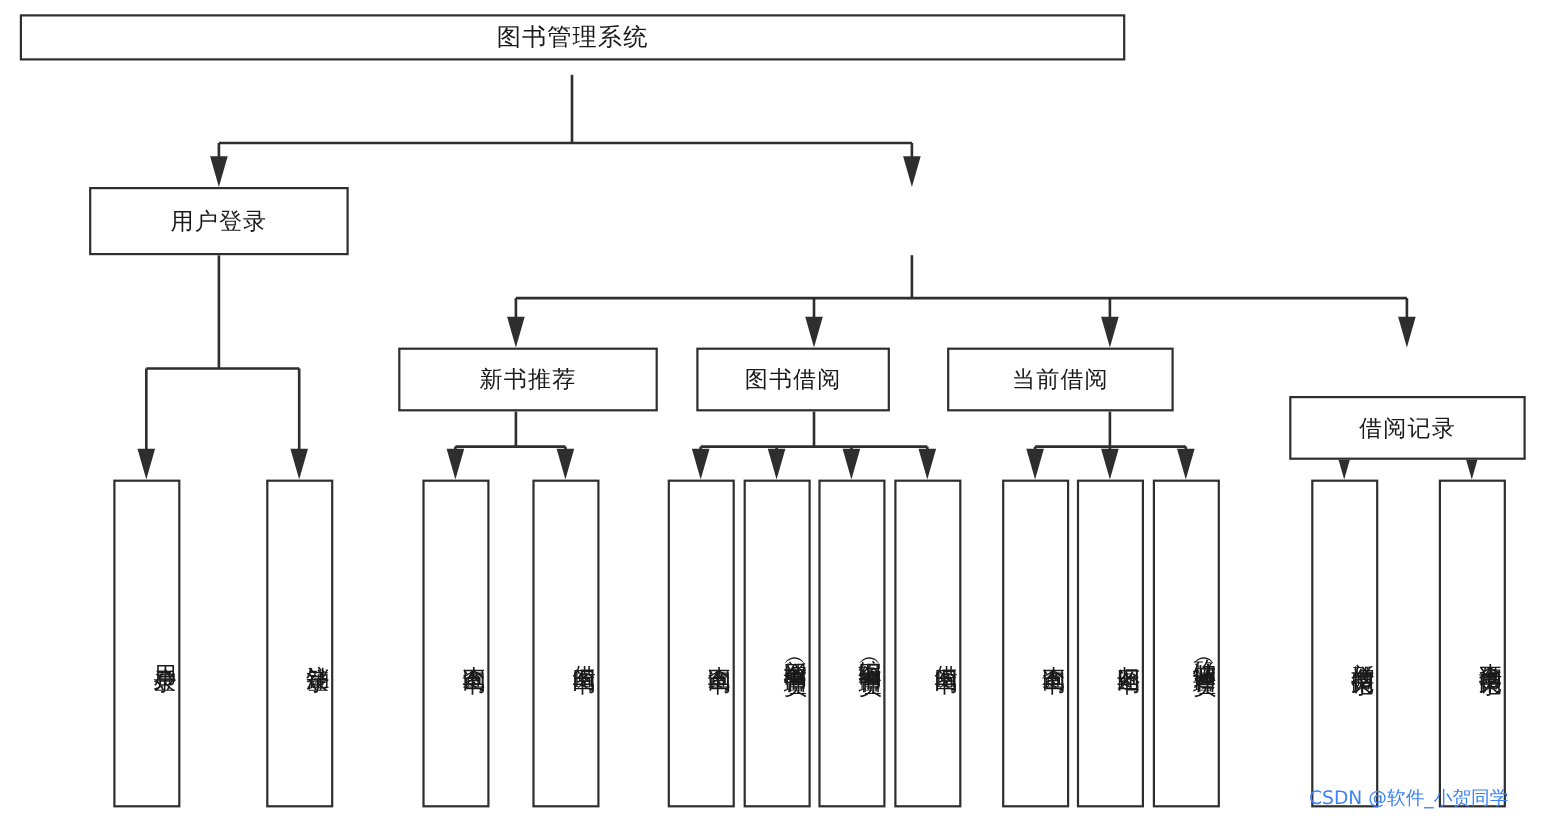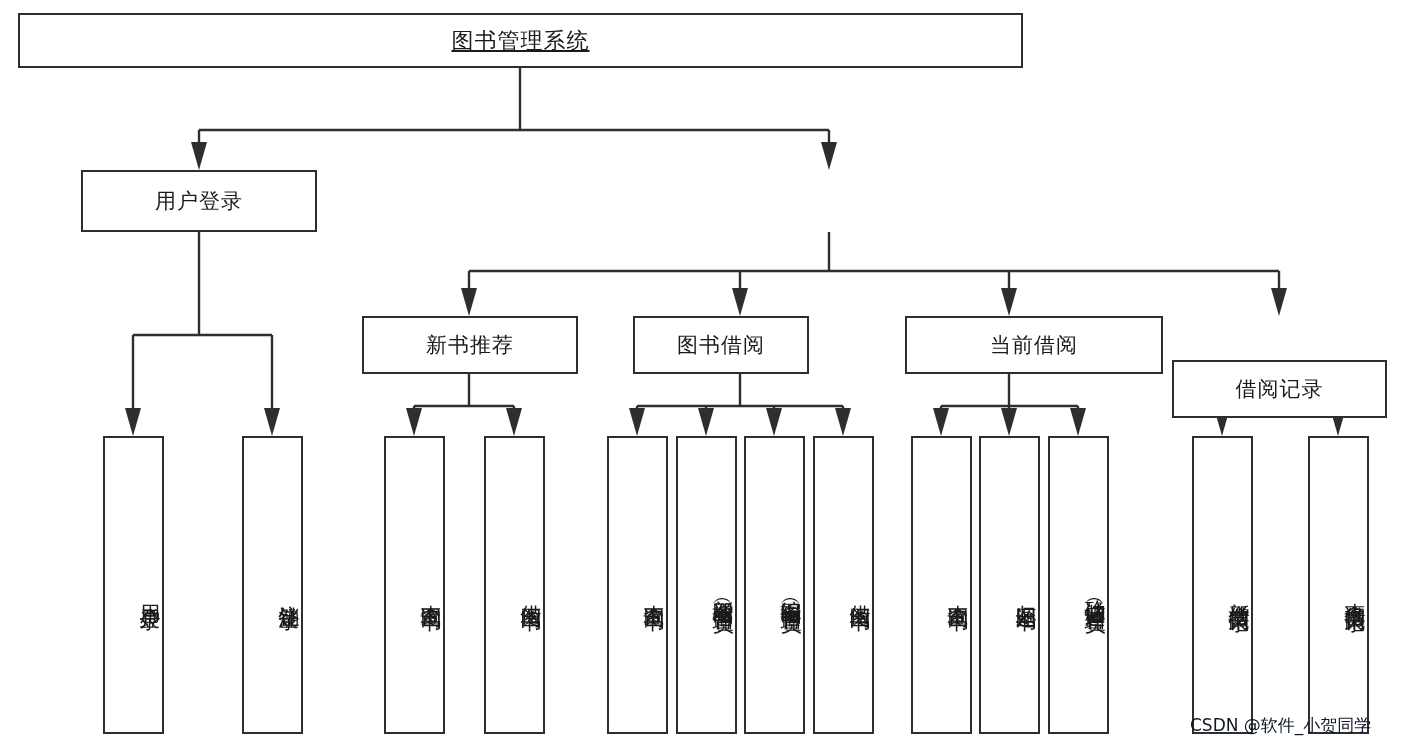--- a/index.html
+++ b/index.html
@@ -45,21 +45,21 @@
     writing-mode: vertical-rl;
     text-orientation: upright;
     display: block;
     white-space: nowrap;
   }
   #root-node {
     font-size: 22px;
   }
   .wm {
     position: absolute;
-    color: #0f172a;
+    color: #3b82f6;
     font-size: 17px;
     white-space: nowrap;
     pointer-events: none;
   }
   svg.links {
     position: absolute;
     left: 0;
     top: 0;
     width: 1405px;
     height: 747px;
@@ -137,38 +137,38 @@
     <polygon class="arrowhead" points="1078,436 1070,408 1086,408"></polygon>
 
     <line x1="1279" y1="374" x2="1279" y2="406"></line>
     <line x1="1222" y1="406" x2="1338" y2="406"></line>
     <line x1="1222" y1="406" x2="1222" y2="424"></line>
     <polygon class="arrowhead" points="1222,436 1214,408 1230,408"></polygon>
     <line x1="1338" y1="406" x2="1338" y2="424"></line>
     <polygon class="arrowhead" points="1338,436 1330,408 1346,408"></polygon>
   </svg>
 
-  <div class="node horiz" id="root-node" style="left:18px; top:13px; width:1005px; height:55px;text-decoration:underline;">
+  <div class="node horiz" id="root-node" style="left:18px; top:13px; width:1005px; height:42px;">
     <span>图书管理系统</span>
   </div>
 
   <div class="node horiz" style="left:81px; top:170px; width:236px; height:62px;">
     <span>用户登录</span>
   </div>
 
 
-  <div class="node horiz" style="left:362px; top:316px; width:216px; height:58px;">
+  <div class="node horiz" style="left:362px; top:316px; width:236px; height:58px;">
     <span>新书推荐</span>
   </div>
 
   <div class="node horiz" style="left:633px; top:316px; width:176px; height:58px;">
     <span>图书借阅</span>
   </div>
 
-  <div class="node horiz" style="left:905px; top:316px; width:258px; height:58px;">
+  <div class="node horiz" style="left:861px; top:316px; width:206px; height:58px;">
     <span>当前借阅</span>
   </div>
 
   <div class="node horiz" style="left:1172px; top:316px; width:215px; height:58px;margin-top:44px;">
     <span>借阅记录</span>
   </div>
 
   <div class="node vert" style="left:103px; top:436px; width:61px; height:298px;">
     <span class="vtext">用户登录</span>
   </div>

